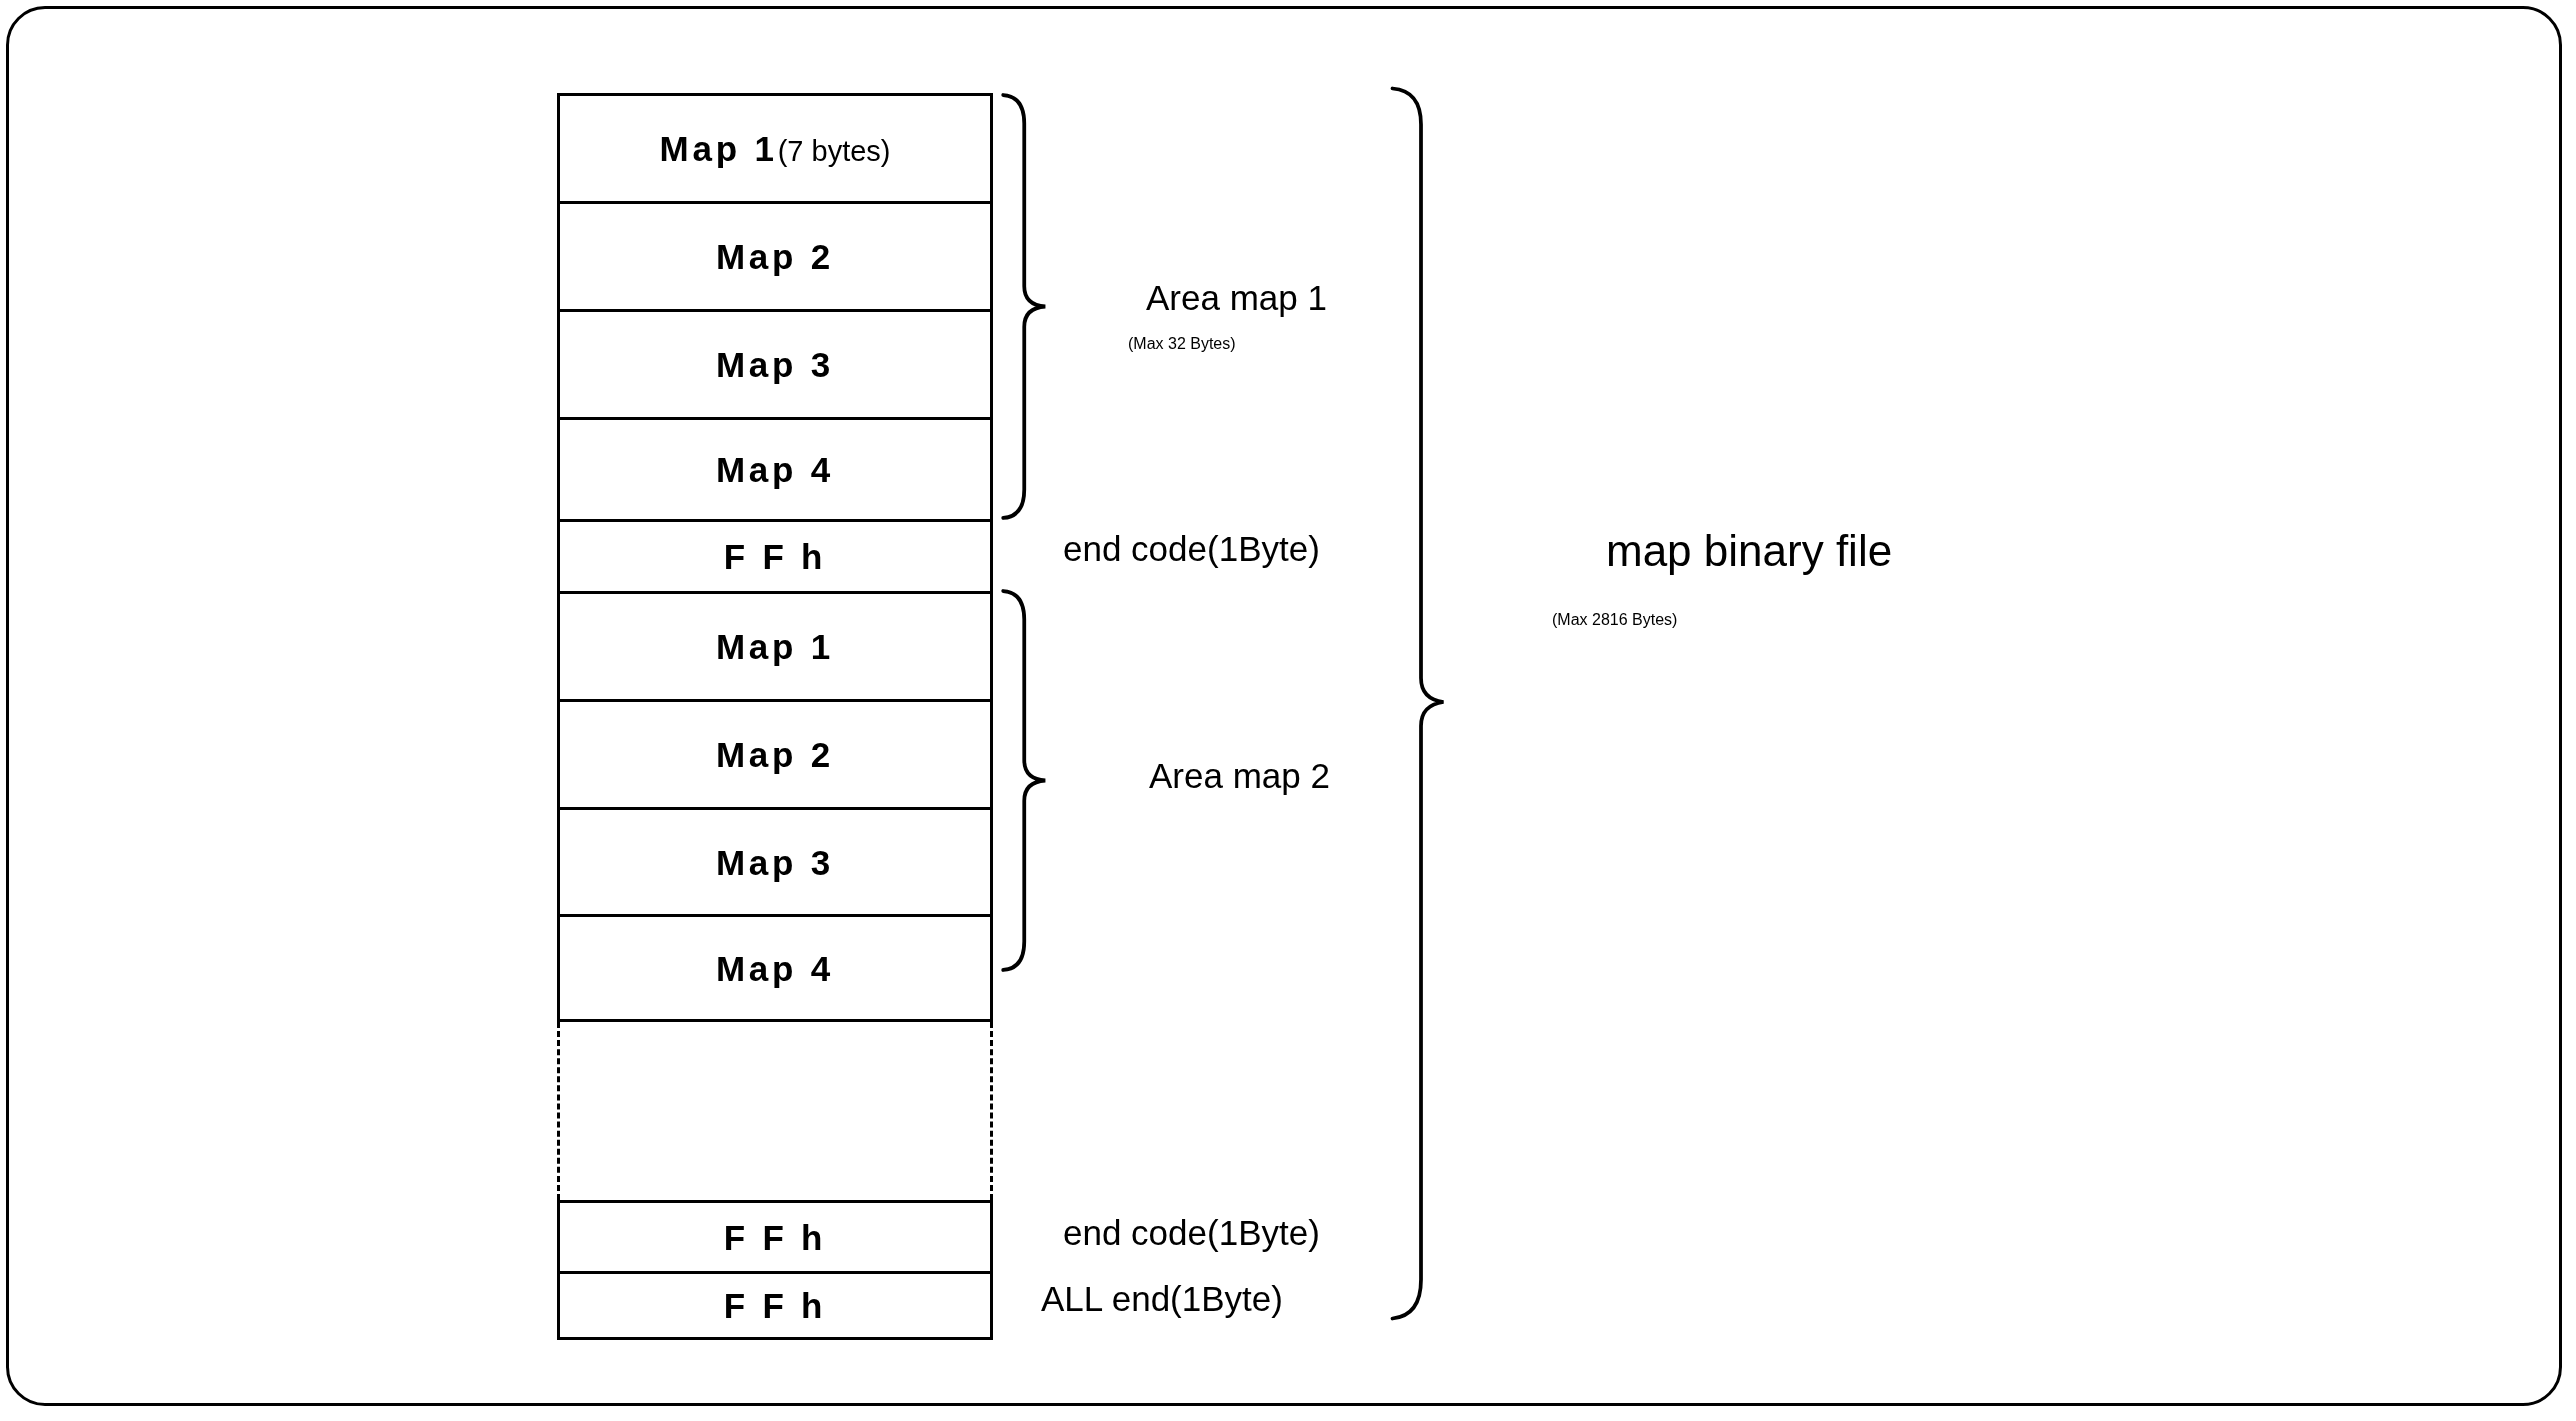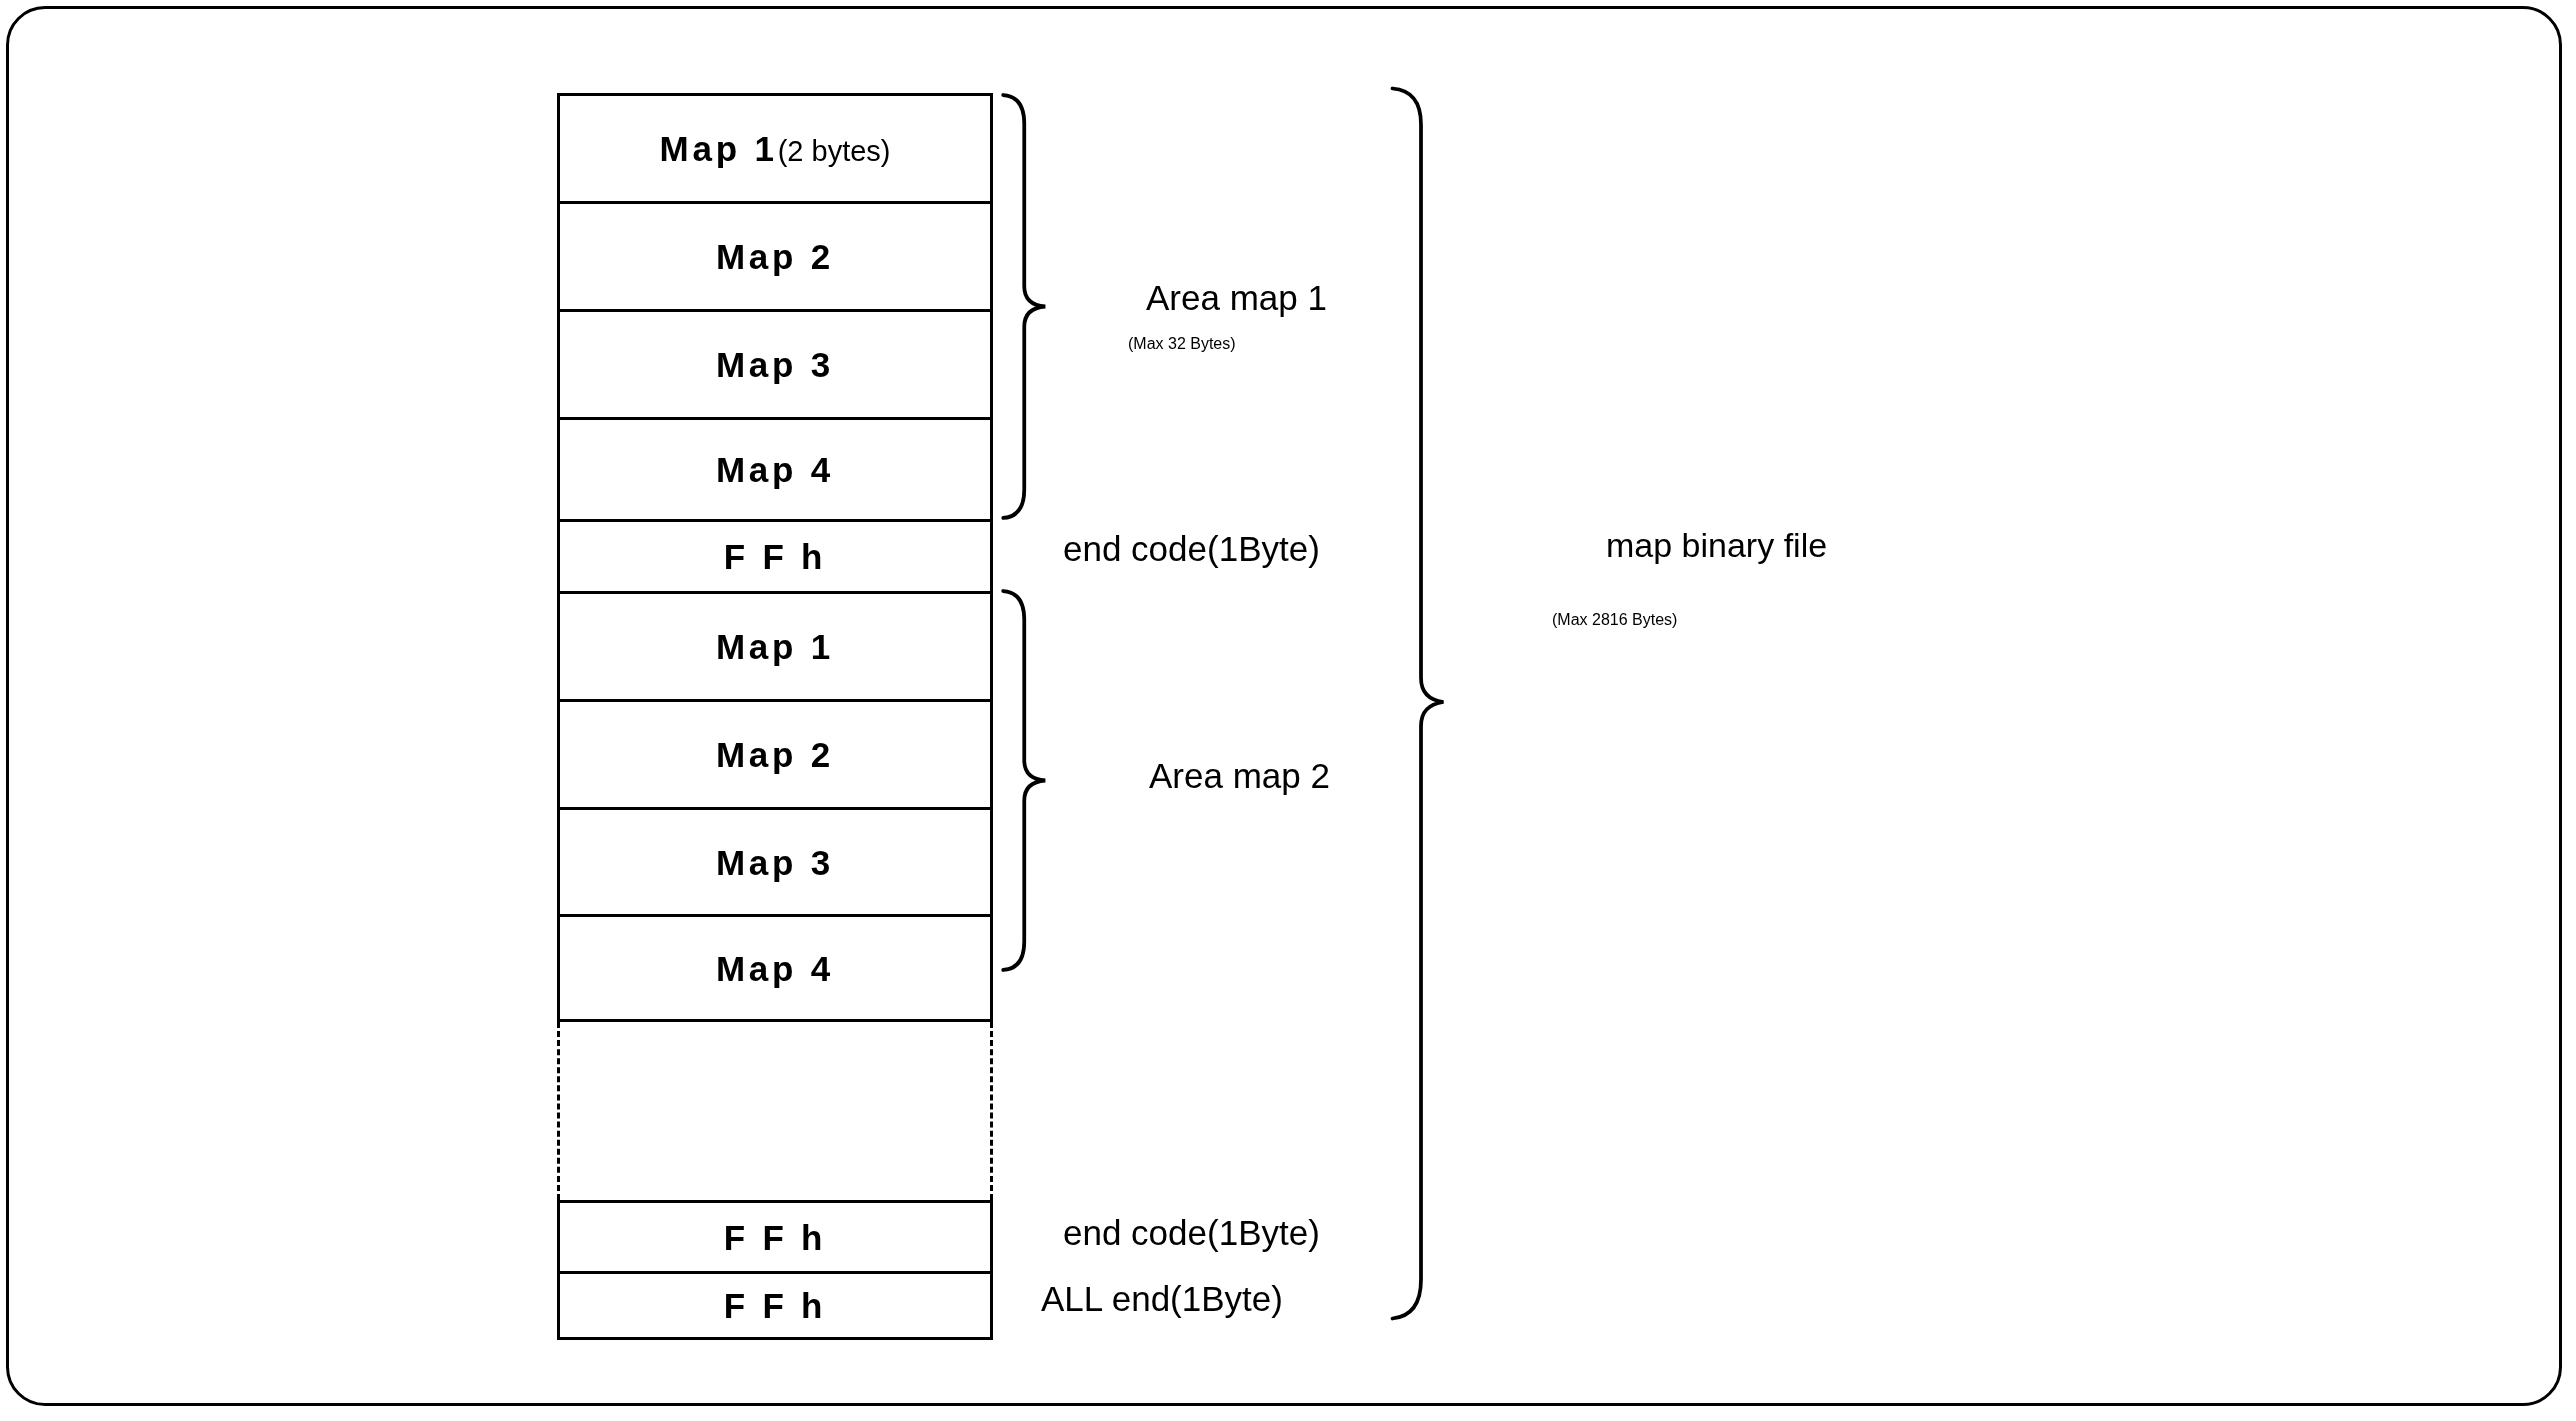--- a/index.html
+++ b/index.html
@@ -82,21 +82,21 @@
   .annot {
     position: absolute;
     color: #000;
     white-space: nowrap;
     line-height: 1.15;
   }
   .annot.lg {
     font-size: 35px;
   }
   .annot.xl {
-    font-size: 34px;
+    font-size: 44px;
   }
   .annot.sm {
     font-size: 16px;
   }
 
   .brace-wrap {
     position: absolute;
   }
   .brace-wrap svg {
     display: block;
@@ -105,21 +105,21 @@
 </head>
 <body>
 
 <div id="canvas">
 
   <div id="outer-frame"></div>
 
   <div id="block-column">
 
     <div class="byte-row" style="height:108px;">
-      <span class="byte-label"><span>Map 1</span><span class="suffix">(2 bytes)</span></span>
+      <span class="byte-label"><span>Map 1</span><span class="suffix">(7 bytes)</span></span>
     </div>
     <div class="byte-row" style="height:108px;">
       <span class="byte-label">Map 2</span>
     </div>
     <div class="byte-row" style="height:108px;">
       <span class="byte-label">Map 3</span>
     </div>
     <div class="byte-row" style="height:102px;">
       <span class="byte-label">Map 4</span>
     </div>

